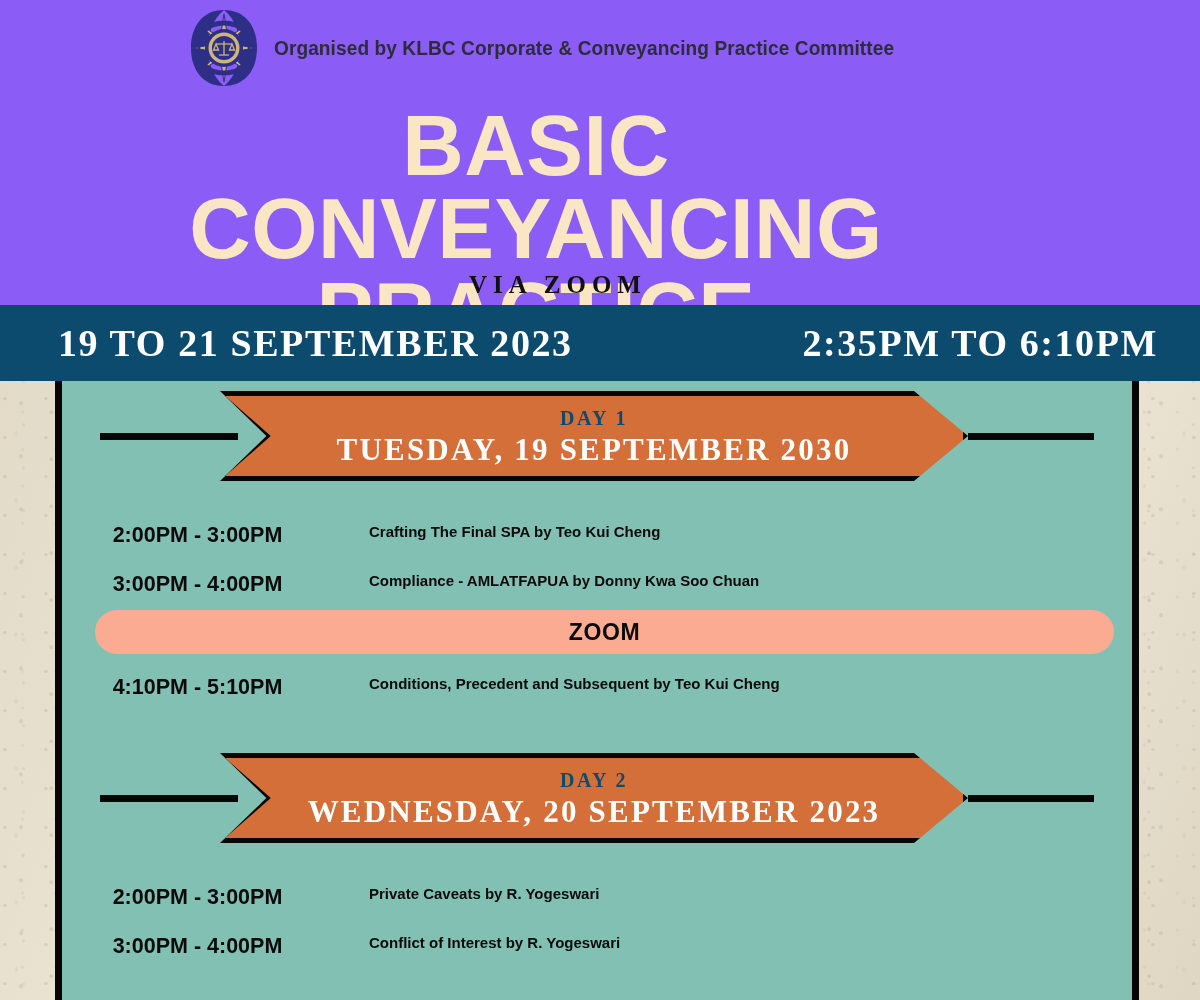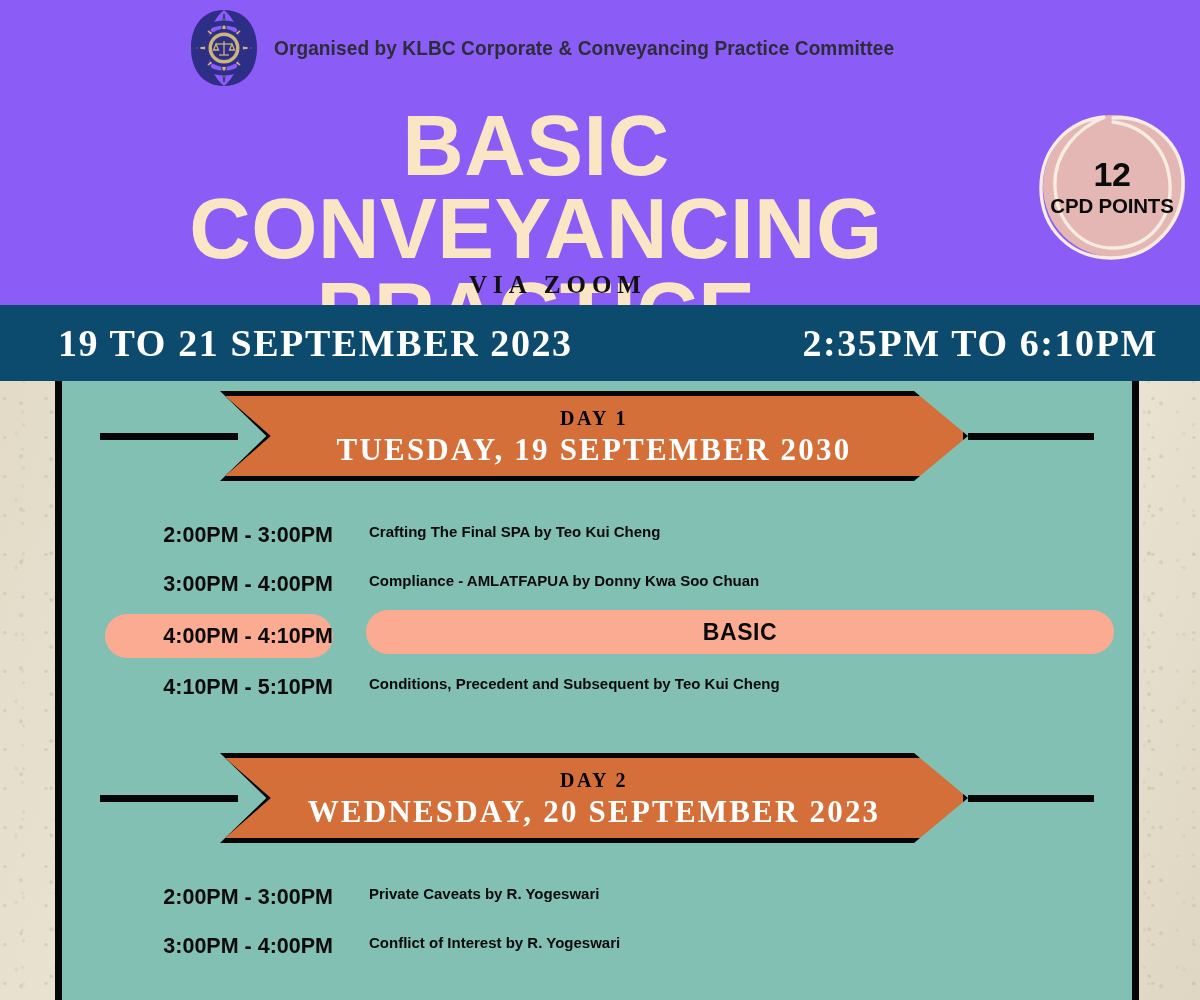--- a/index.html
+++ b/index.html
@@ -240,21 +240,21 @@
     align-items: center;
     justify-content: center;
     padding-top: 3px;
     box-sizing: border-box;
   }
   .day-label {
     font-family: "Liberation Serif", serif;
     font-weight: bold;
     font-size: 20px;
     letter-spacing: 2.4px;
-    color: #000000;
+    color: #0c4a6e;
     line-height: 1.2;
   }
   .day-date {
     font-family: "Liberation Serif", serif;
     font-weight: bold;
     font-size: 31px;
     letter-spacing: 2.2px;
     color: #ffffff;
     line-height: 1.25;
     margin-top: 1px;
@@ -264,21 +264,21 @@
   .rows { position: relative; width: 1070px; }
   .srow {
     position: relative;
     display: flex;
     align-items: center;
     height: 49px;
   }
   .time {
     width: 271px;
     flex: 0 0 271px;
-    text-align: right;
+    text-align: center;
     font-family: "Liberation Sans Narrow", "Liberation Sans", sans-serif;
     font-weight: bold;
     font-size: 21.5px;
     color: #0a0a0a;
     letter-spacing: 0px;
     box-sizing: border-box;
     margin-top: 7px;
   }
   .topic {
     flex: 1 1 auto;
@@ -364,30 +364,20 @@
       <div class="org-text">Organised by KLBC Corporate &amp; Conveyancing Practice Committee</div>
     </div>
 
     <div class="main-title">
       <span class="tl">BASIC CONVEYANCING</span>
       <span class="tl">PRACTICE WORKSHOP</span>
     </div>
 
     <div class="via-zoom">VIA ZOOM</div>
 
-    <div class="cpd-badge">
-      <div class="cpd-fill"></div>
-      <svg class="cpd-ring" viewBox="0 0 150 150">
-        <path d="M76 6 C112 3 146 30 146 70 C146 112 116 146 74 146 C34 146 4 117 4 76 C4 38 30 8 68 5 C40 16 16 42 18 76 C20 112 46 137 78 136 C112 135 135 108 133 72 C131 38 108 14 76 10" fill="none" stroke="#f6ece0" stroke-width="3.4" stroke-linecap="round"></path>
-      </svg>
-      <div class="cpd-text">
-        <div class="cpd-num">12</div>
-        <div class="cpd-label">CPD POINTS</div>
-      </div>
-    </div>
   </div>
 
   <div class="date-strip">
     <div class="dtxt date-left">19 TO 21 SEPTEMBER 2023</div>
     <div class="dtxt date-right">2:35PM TO 6:10PM</div>
   </div>
 
   <div class="panel-border-left"></div>
   <div class="panel-border-right"></div>
   <div class="panel">
@@ -412,22 +402,21 @@
     <div class="rows">
       <div class="srow">
         <div class="time">2:00PM - 3:00PM</div>
         <div class="topic">Crafting The Final SPA by Teo Kui Cheng</div>
       </div>
       <div class="srow">
         <div class="time">3:00PM - 4:00PM</div>
         <div class="topic">Compliance - AMLATFAPUA by Donny Kwa Soo Chuan</div>
       </div>
       <div class="srow break">
-        <div class="time">4:00PM - 4:10PM</div>
-        <div class="topic">BASIC</div>
+        <div class="topic">ZOOM</div>
       </div>
       <div class="srow">
         <div class="time">4:10PM - 5:10PM</div>
         <div class="topic">Conditions, Precedent and Subsequent by Teo Kui Cheng</div>
       </div>
     </div>
 
     <div class="spacer-lg"></div>
 
     <div class="ribbon-wrap">

